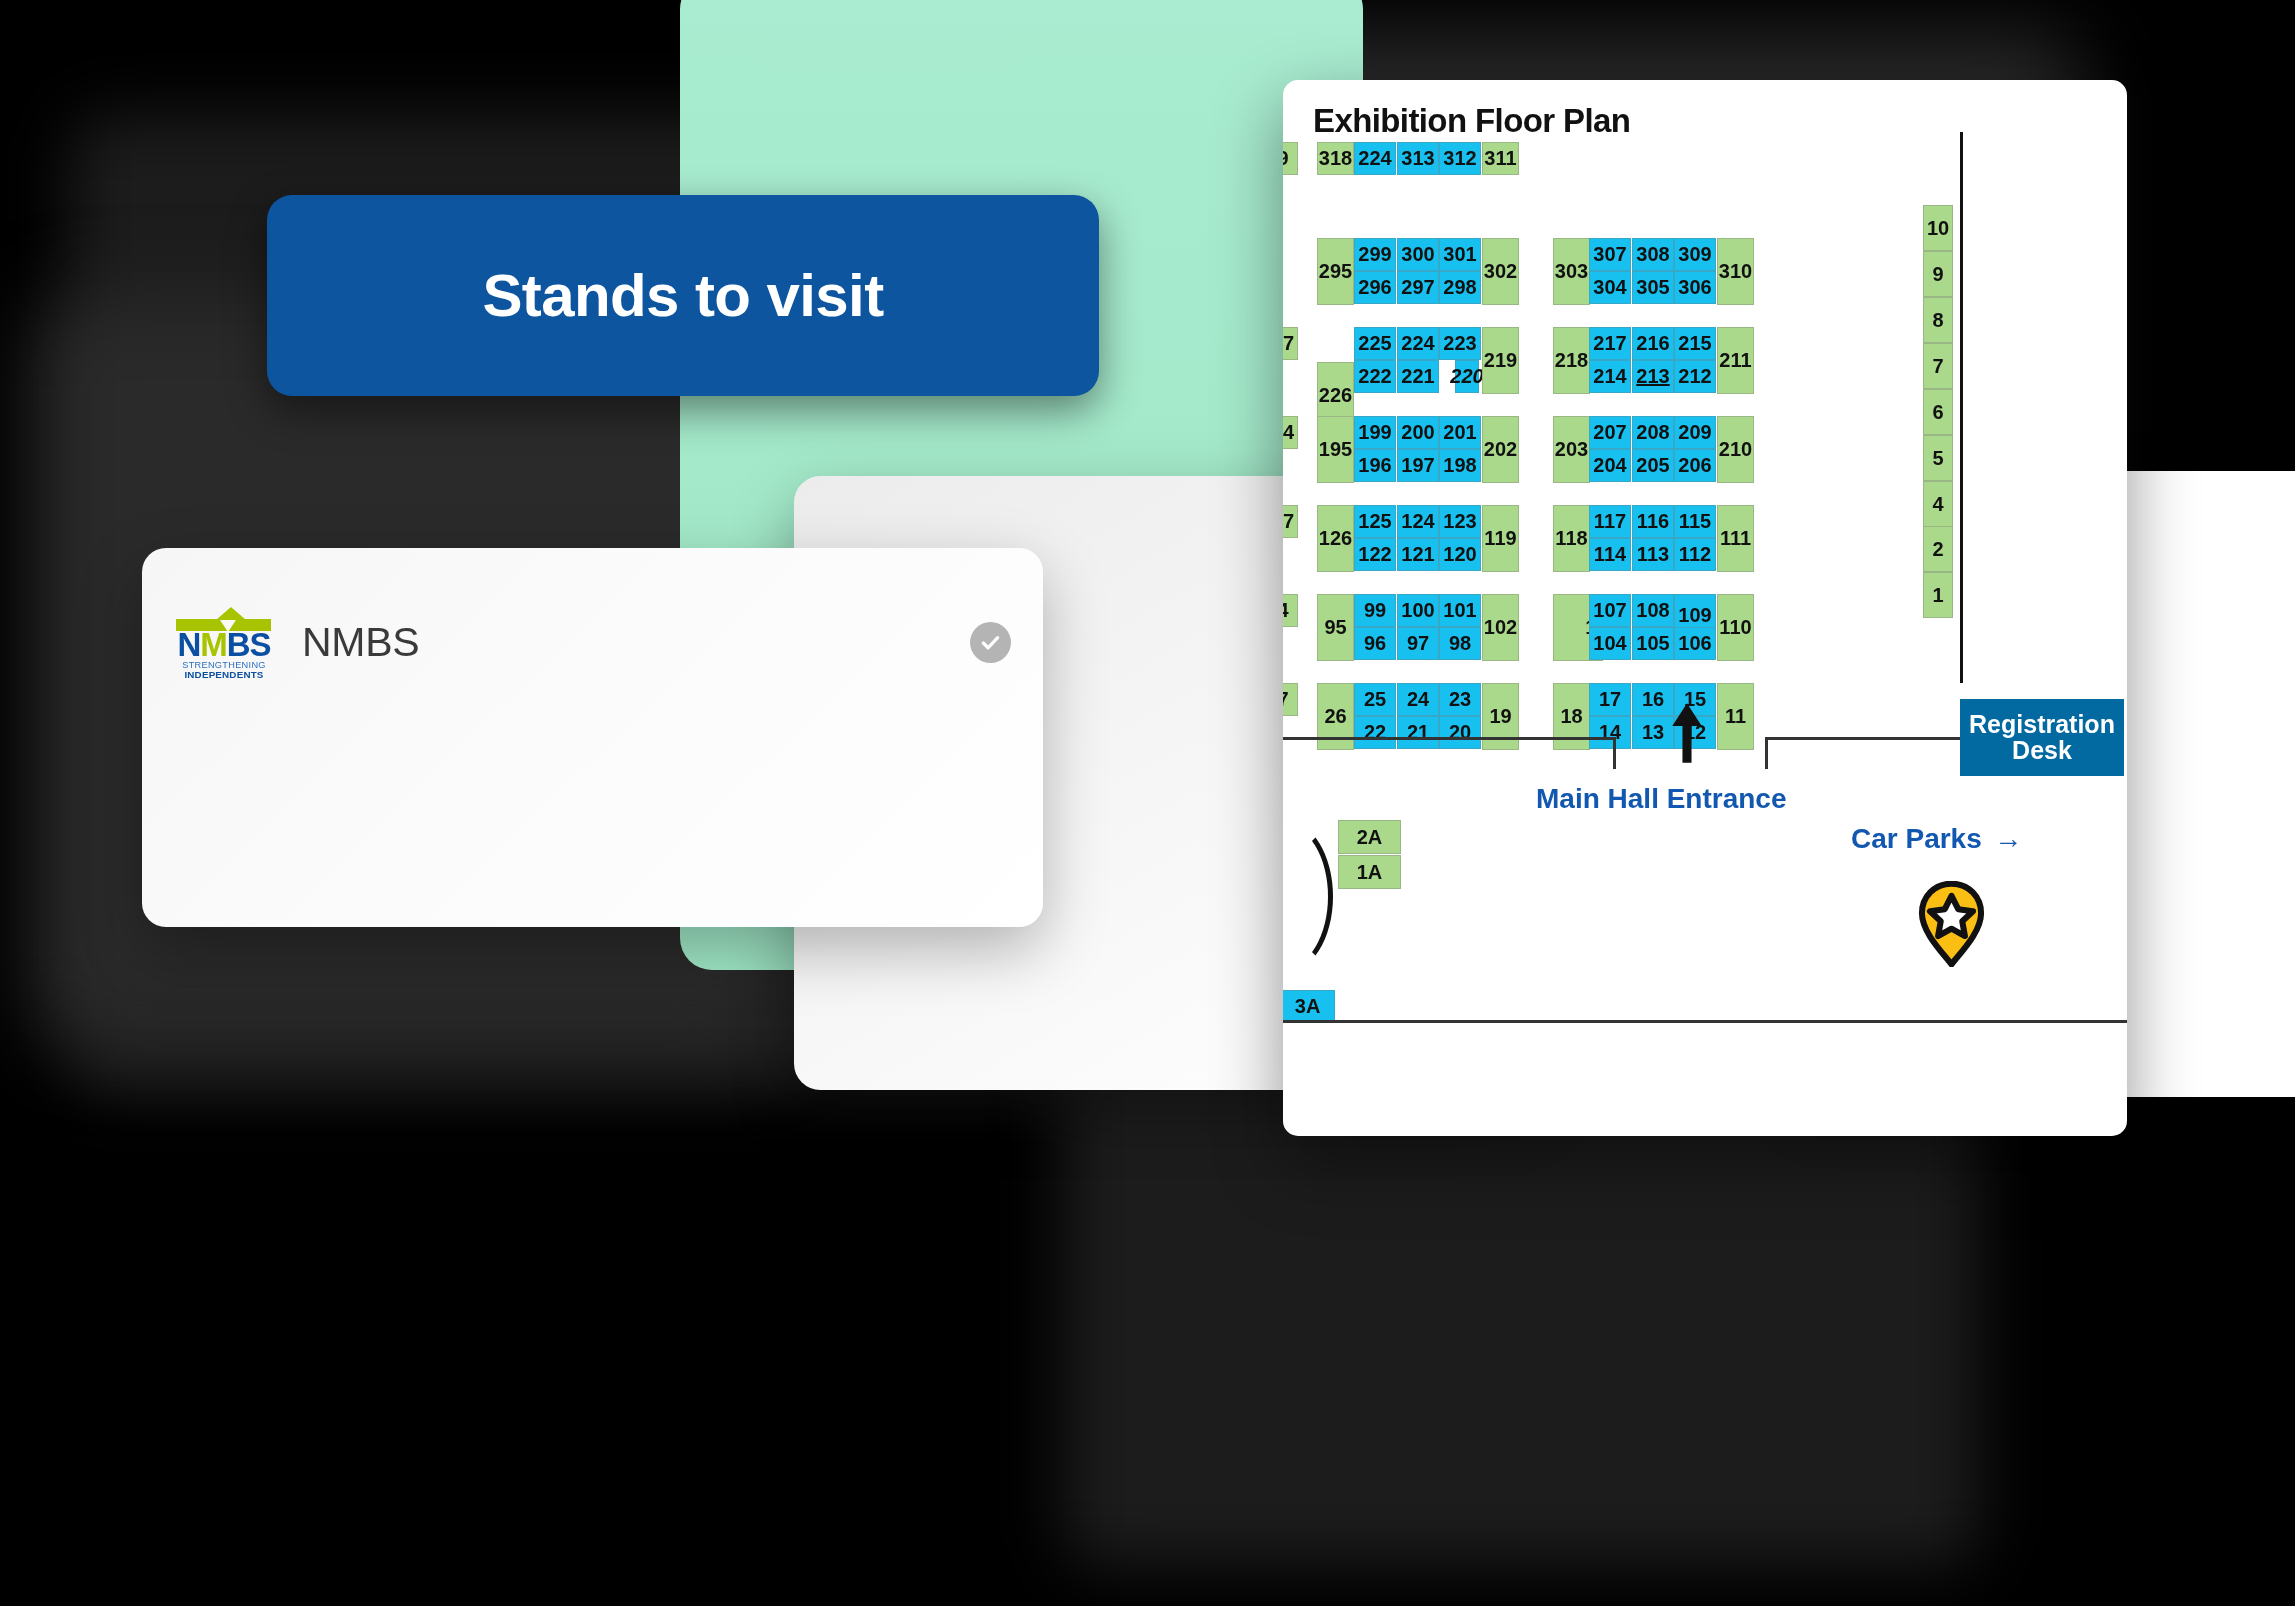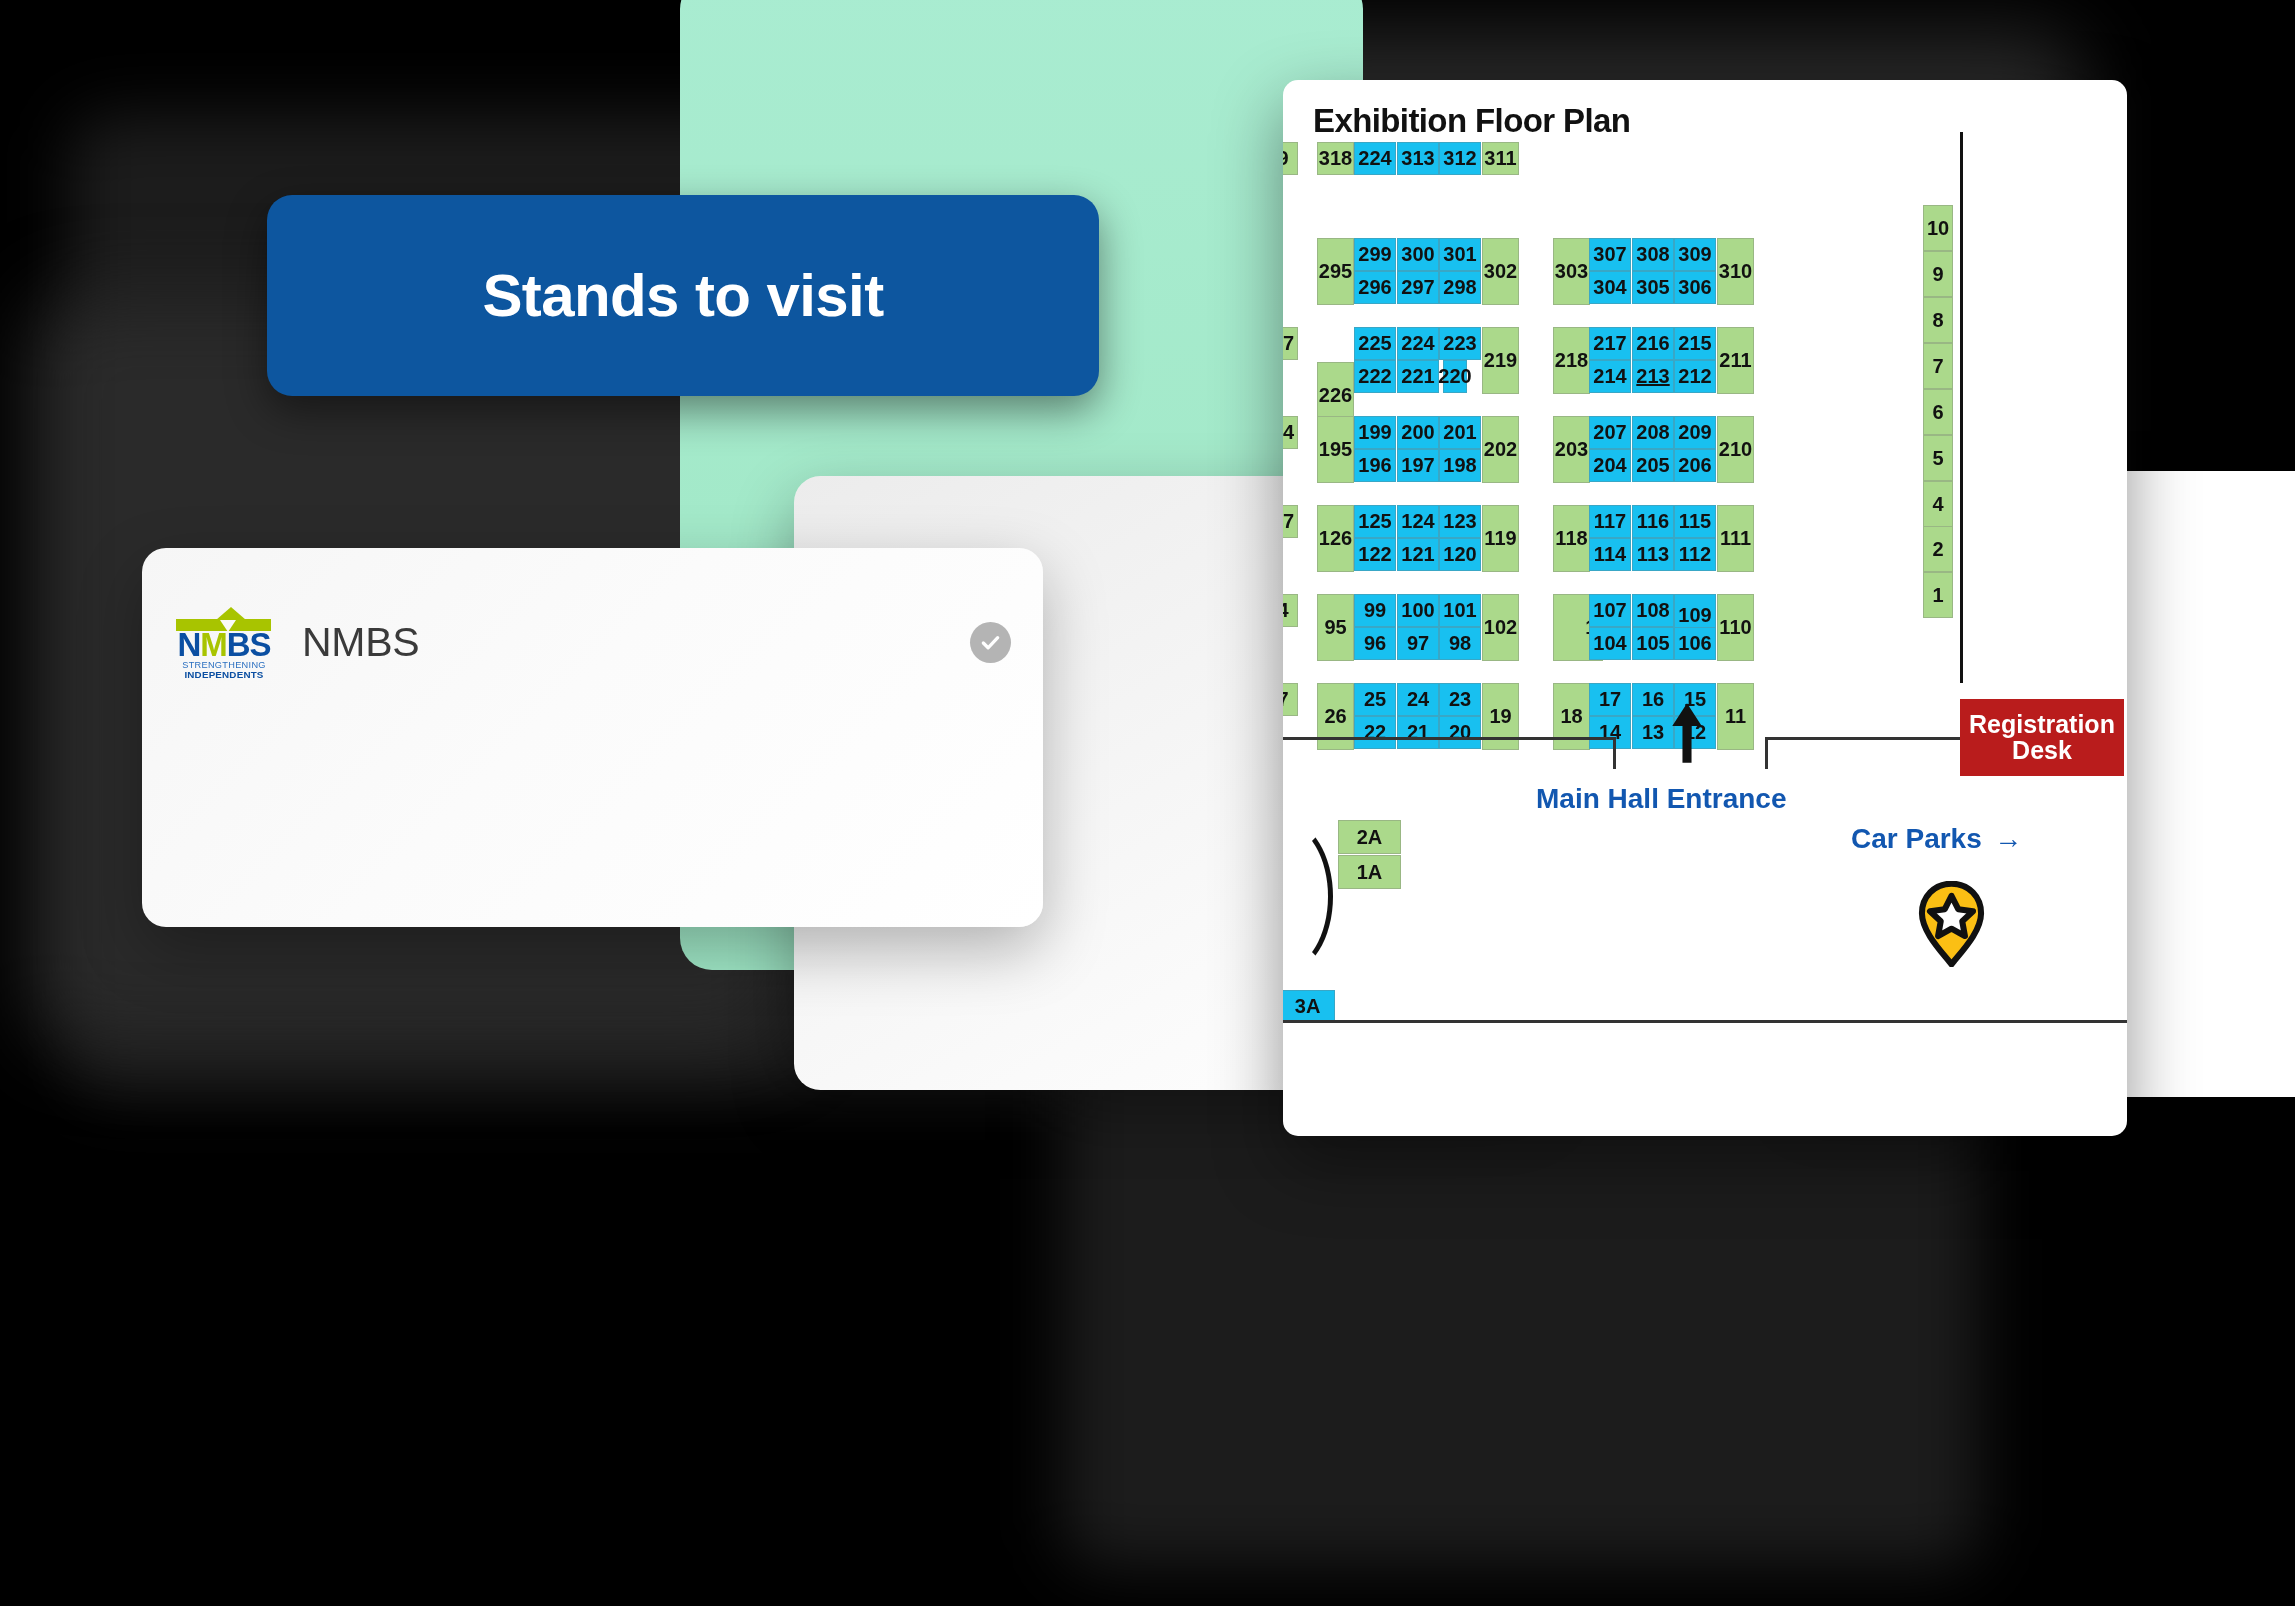--- a/index.html
+++ b/index.html
@@ -97,21 +97,21 @@
   .stand{position:absolute;box-sizing:border-box;
     display:flex;align-items:center;justify-content:center;
     font-weight:700;color:#111;font-size:20px;
     border:0.6px solid rgba(120,120,120,.35);}
   .g{background:#abd98b;}
   .b{background:#18c0f0;}
 
   .vrule{position:absolute;background:#111;}
   .hrule{position:absolute;background:#333;}
 
-  #regdesk{position:absolute;left:677px;top:619px;width:164px;height:77px;background:#b91c1c;
+  #regdesk{position:absolute;left:677px;top:619px;width:164px;height:77px;background:#0369a1;
     color:#fff;font-weight:700;font-size:25px;line-height:1.03;text-align:center;
     display:flex;align-items:center;justify-content:center;}
   .maplbl{position:absolute;color:#1257b0;font-weight:700;font-size:28px;white-space:nowrap;}
 
   .pin{position:absolute;left:634px;top:801px;width:69px;height:86px;}
   .curve{position:absolute;left:-20px;top:1191px;width:86px;height:143px;
     border:5.2px solid #111;border-radius:50%;border-left-color:transparent;border-top-color:transparent;border-bottom-color:transparent;}
 </style>
 </head>
 <body>
@@ -148,21 +148,21 @@
       <div class="stand b" style="left: 306px; top: 191px; width: 42px; height: 33px;">304</div>
       <div class="stand b" style="left: 349px; top: 191px; width: 42px; height: 33px;">305</div>
       <div class="stand b" style="left: 391px; top: 191px; width: 42px; height: 33px;">306</div>
       <div class="stand g" style="left: 434px; top: 158px; width: 37px; height: 67px;">310</div>
       <div class="stand g" style="left: 34px; top: 247px; width: 37px; height: 67px; margin-top: 35px;">226</div>
       <div class="stand b" style="left: 71px; top: 247px; width: 42px; height: 33px;">225</div>
       <div class="stand b" style="left: 114px; top: 247px; width: 42px; height: 33px;">224</div>
       <div class="stand b" style="left: 156px; top: 247px; width: 42px; height: 33px;">223</div>
       <div class="stand b" style="left: 71px; top: 280px; width: 42px; height: 33px;">222</div>
       <div class="stand b" style="left: 114px; top: 280px; width: 42px; height: 33px;">221</div>
-      <div class="stand b" style="left: 160px; top: 280px; width: 24px; height: 33px;">220</div>
+      <div class="stand b" style="left: 172px; top: 280px; width: 24px; height: 33px; font-style: italic;">220</div>
       <div class="stand g" style="left: 199px; top: 247px; width: 37px; height: 67px;">219</div>
       <div class="stand g" style="left: 270px; top: 247px; width: 37px; height: 67px;">218</div>
       <div class="stand b" style="left: 306px; top: 247px; width: 42px; height: 33px;">217</div>
       <div class="stand b" style="left: 349px; top: 247px; width: 42px; height: 33px;">216</div>
       <div class="stand b" style="left: 391px; top: 247px; width: 42px; height: 33px;">215</div>
       <div class="stand b" style="left: 306px; top: 280px; width: 42px; height: 33px;">214</div>
       <div class="stand b" style="left: 349px; top: 280px; width: 42px; height: 33px; text-decoration: underline;">213</div>
       <div class="stand b" style="left: 391px; top: 280px; width: 42px; height: 33px;">212</div>
       <div class="stand g" style="left: 434px; top: 247px; width: 37px; height: 67px;">211</div>
       <div class="stand g" style="left: 34px; top: 336px; width: 37px; height: 67px;">195</div>

